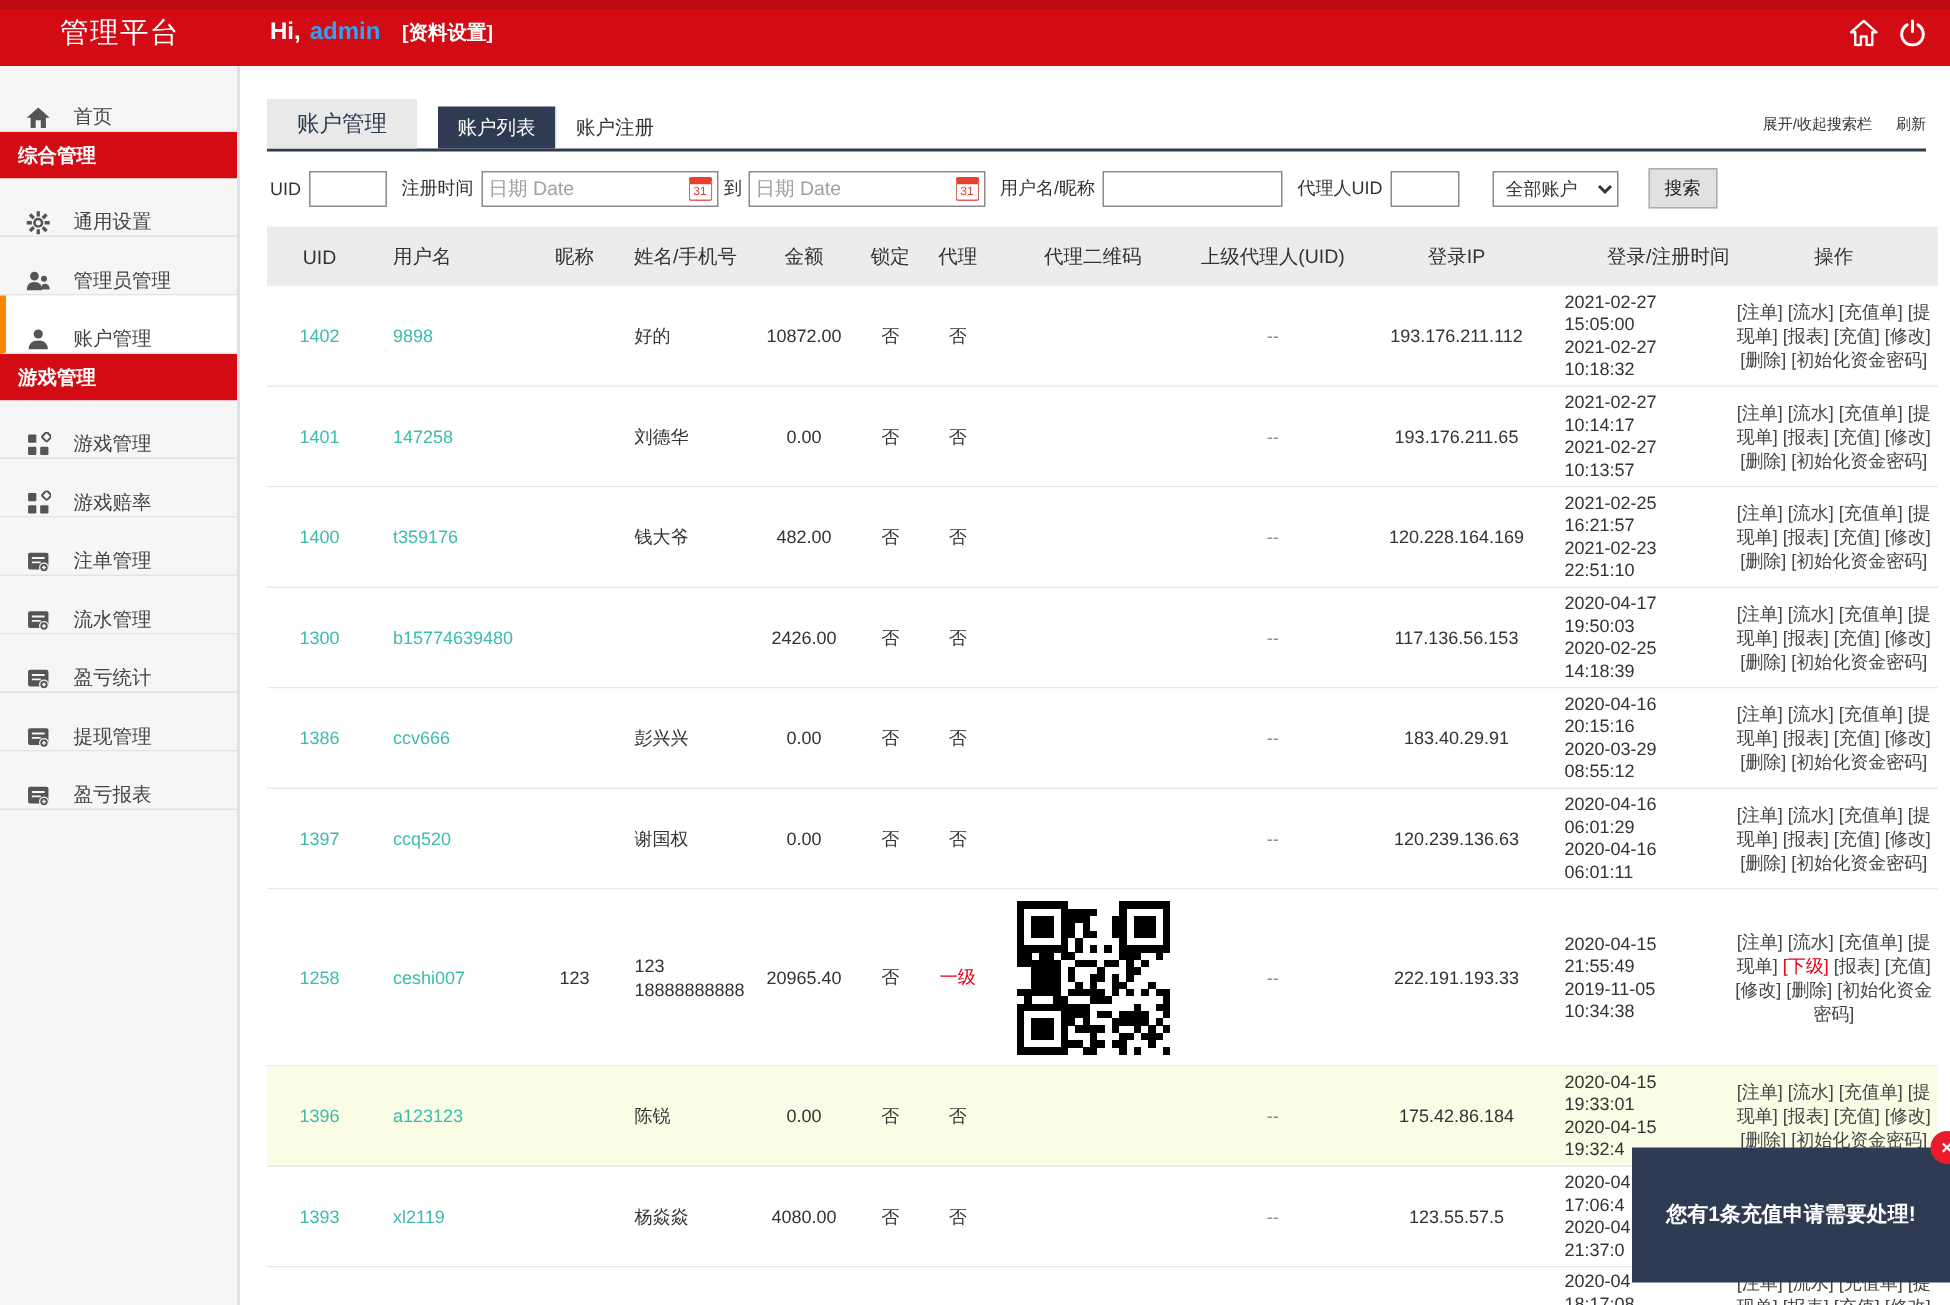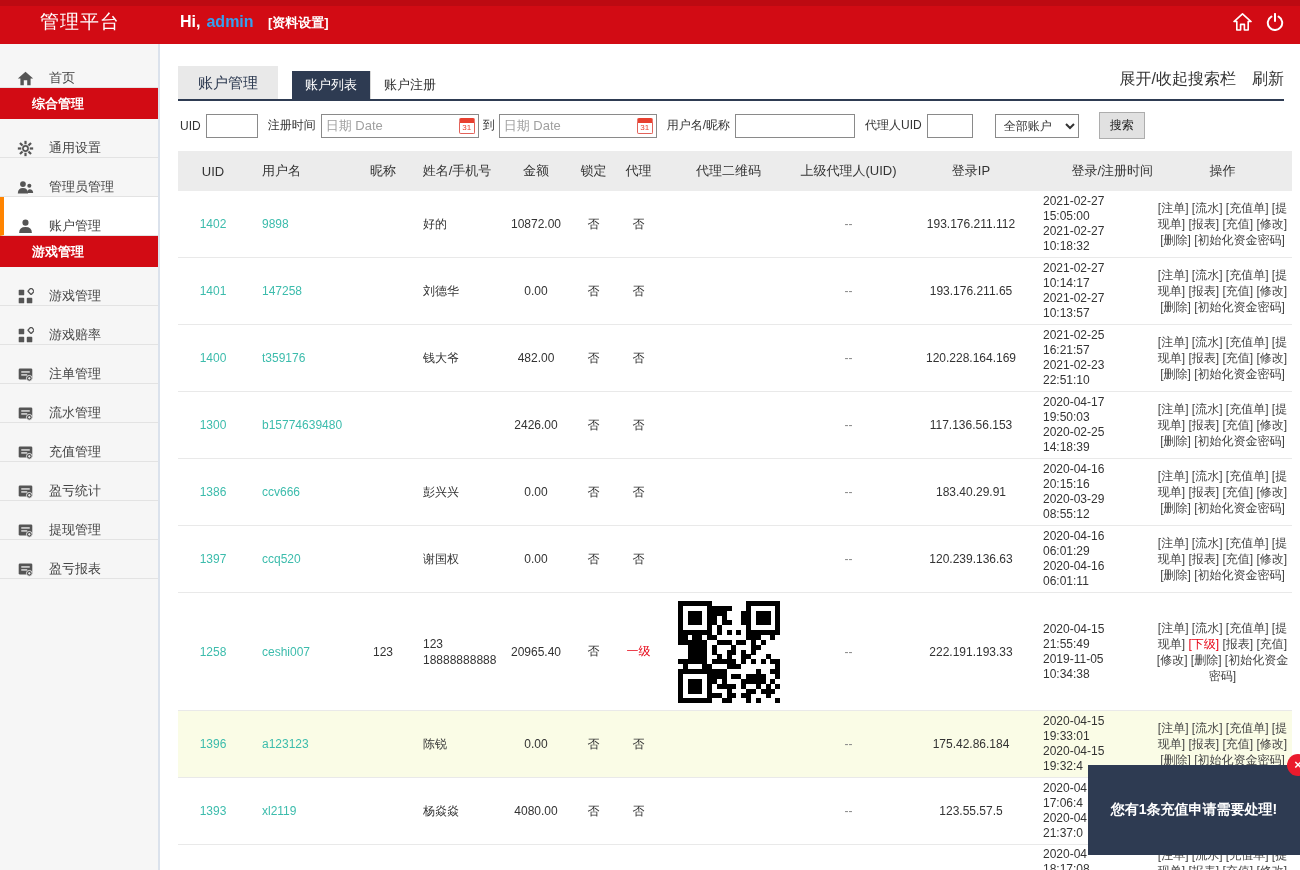--- a/index.html
+++ b/index.html
@@ -21,33 +21,33 @@
   .top-icons svg{display:block;cursor:pointer}
 
   
   .sidebar{position:absolute;top:44px;left:0;bottom:0;width:160px;background:#f6f6f6;
     border-right:2px solid #dbe2ec}
   .s-item{height:39px;display:flex;align-items:flex-end;padding-left:17px;font-size:13px;
     color:#444;border-bottom:1px solid #e3e3e3;cursor:pointer;background:#f6f6f6}
   .s-item.first{height:44px}
   .s-item .ic{width:17px;height:17px;margin-right:15px;flex:0 0 17px}
   .s-item.active{background:#fff;border-left:4px solid #ff8400;padding-left:13px}
-  .s-section{height:31px;display:flex;align-items:center;padding-left:32px;font-size:13px;
+  .s-section{height:31px;display:flex;align-items:center;padding-left:12px;font-size:13px;
     font-weight:bold;color:#fff;background:var(--red)}
 
   
   .main{margin-left:162px;height:826px;overflow:hidden}
   .tabrow{position:relative;margin:22px 16px 0 16px;display:flex;align-items:flex-end;
     border-bottom:2px solid var(--navy)}
   .module-tab{background:#e9e9e9;color:var(--navy);font-size:15px;padding:8px 20px;line-height:17px}
   .tabs{display:flex;align-items:flex-end;margin-left:14px}
   .tab{font-size:13px;color:#333;padding:7px 13px;cursor:pointer;line-height:14px}
   .tab.active{background:var(--navy);color:#fff}
   .tab + .tab{border-left:1px solid #d8d8d8}
-  .tab-links{margin-left:auto;display:flex;gap:16px;font-size:16px;color:#333;padding-bottom:9px}
+  .tab-links{margin-left:auto;display:flex;gap:16px;font-size:10px;color:#333;padding-bottom:9px}
   .tab-links span{cursor:pointer}
 
   
   .searchbar{display:flex;align-items:center;margin:11px 0 0 16px;font-size:12px;color:#333}
   .searchbar label{margin:0 5px 0 10px}
   .searchbar label:first-child{margin-left:2px}
   .searchbar input,.searchbar select{border:1px solid #8a8a8a;height:24px;font-size:12px;
     padding:0 4px;background:#fff;color:#333}
   .in-uid{width:52px}
   .datebox{position:relative;width:158px}
@@ -193,30 +193,20 @@
       </div>
       <div class="s-item">
         <span class="ic"><svg width="17" height="17" viewBox="0 0 20 20">
             <rect x="2" y="3" width="16" height="13" rx="1.5" fill="#555"></rect>
             <line x1="5" y1="7" x2="15" y2="7" stroke="#f6f6f6" stroke-width="1.5"></line>
             <line x1="5" y1="10.5" x2="12" y2="10.5" stroke="#f6f6f6" stroke-width="1.5"></line>
             <circle cx="14.5" cy="14.5" r="3.4" fill="#555" stroke="#f6f6f6" stroke-width="1"></circle>
             <path d="M13 14.5 h3 M14.5 13 v3" stroke="#f6f6f6" stroke-width="1.1"></path>
           </svg></span>
         <span>流水管理</span>
-      </div>
-      <div class="s-item">
-        <span class="ic"><svg width="17" height="17" viewBox="0 0 20 20">
-            <rect x="2" y="3" width="16" height="13" rx="1.5" fill="#555"></rect>
-            <line x1="5" y1="7" x2="15" y2="7" stroke="#f6f6f6" stroke-width="1.5"></line>
-            <line x1="5" y1="10.5" x2="12" y2="10.5" stroke="#f6f6f6" stroke-width="1.5"></line>
-            <circle cx="14.5" cy="14.5" r="3.4" fill="#555" stroke="#f6f6f6" stroke-width="1"></circle>
-            <path d="M13 14.5 h3 M14.5 13 v3" stroke="#f6f6f6" stroke-width="1.1"></path>
-          </svg></span>
-        <span>充值管理</span>
       </div>
       <div class="s-item">
         <span class="ic"><svg width="17" height="17" viewBox="0 0 20 20">
             <rect x="2" y="3" width="16" height="13" rx="1.5" fill="#555"></rect>
             <line x1="5" y1="7" x2="15" y2="7" stroke="#f6f6f6" stroke-width="1.5"></line>
             <line x1="5" y1="10.5" x2="12" y2="10.5" stroke="#f6f6f6" stroke-width="1.5"></line>
             <circle cx="14.5" cy="14.5" r="3.4" fill="#555" stroke="#f6f6f6" stroke-width="1"></circle>
             <path d="M13 14.5 h3 M14.5 13 v3" stroke="#f6f6f6" stroke-width="1.1"></path>
           </svg></span>
         <span>盈亏统计</span>

